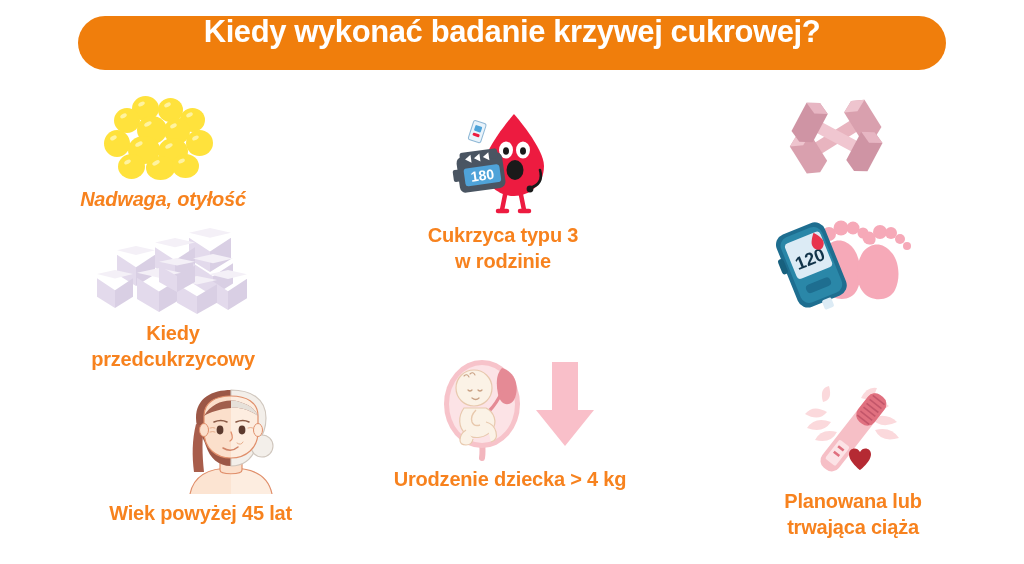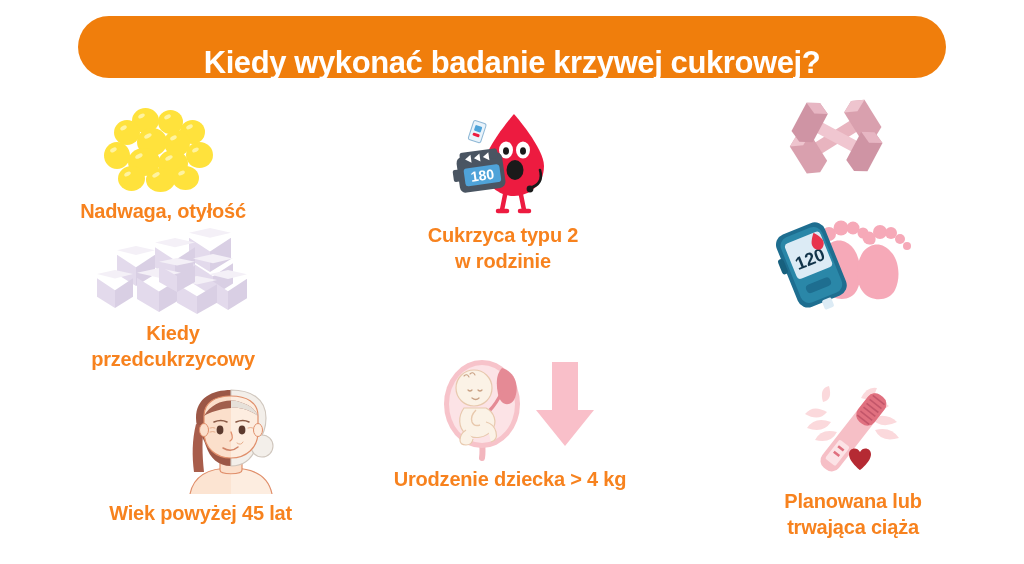--- a/index.html
+++ b/index.html
@@ -23,25 +23,25 @@
     height: 564px;
     background: #ffffff;
   }
 
   
   .title-banner {
     position: absolute;
     left: 78px;
     top: 16px;
     width: 868px;
-    height: 62px;
+    height: 54px;
     background: #F07E0C;
     border-radius: 31px;
     display: flex;
-    align-items: flex-end;
+    align-items: flex-start;
     justify-content: center;
   }
   .title-text {
     color: #ffffff;
     font-size: 31px;
     font-weight: bold;
     letter-spacing: -0.4px;
     white-space: nowrap;
     line-height: 1;
   }
@@ -62,21 +62,21 @@
     font-weight: bold;
     font-size: 20px;
     line-height: 1.32;
     text-align: center;
     white-space: pre-line;
     letter-spacing: -0.2px;
     margin-top: 6px;
   }
 
   
-  #item-overweight   { left: 38px;  top: 108px;  width: 250px; }
+  #item-overweight   { left: 38px;  top: 96px;  width: 250px; font-style: italic; }
   #item-prediabetes  { left: 48px;  top: 228px; width: 250px; }
   #item-age          { left: 22px;  top: 388px; width: 270px; align-items: flex-end; }
   #item-family       { left: 378px; top: 108px; width: 250px; }
   #item-birthweight  { left: 350px; top: 356px; width: 320px; }
   #item-activity     { left: 678px; top: 94px;  width: 318px; }
   #item-gestational  { left: 700px; top: 212px; width: 280px; }
   #item-pregnancy    { left: 718px; top: 388px; width: 270px; justify-content: center; }
 
   
   .fatcells { width: 118px; height: 84px; position: relative; }
@@ -303,21 +303,21 @@
           </g>
 
           <g transform="rotate(18 34 26)">
             <rect x="26" y="14" width="13" height="20" rx="2" fill="#E9F3FB" stroke="#8FB8D6" stroke-width="1"></rect>
             <rect x="29" y="18" width="7" height="6" rx="1" fill="#4FA3D9"></rect>
             <rect x="29" y="26" width="7" height="3" rx="1" fill="#ED1B40"></rect>
           </g>
         </svg>
       </div>
     </div>
-    <div class="caption">Cukrzyca typu 2
+    <div class="caption">Cukrzyca typu 3
 w rodzinie</div>
   </div>
 
   <div class="item" id="item-birthweight">
     <div class="icon-box">
       <div class="fetusarrow">
         <svg viewBox="0 0 172 104" width="172" height="104">
 
           <path d="M58 84 q1 12 0 18" stroke="#F3B6BE" stroke-width="6" fill="none" stroke-linecap="round"></path>
 

